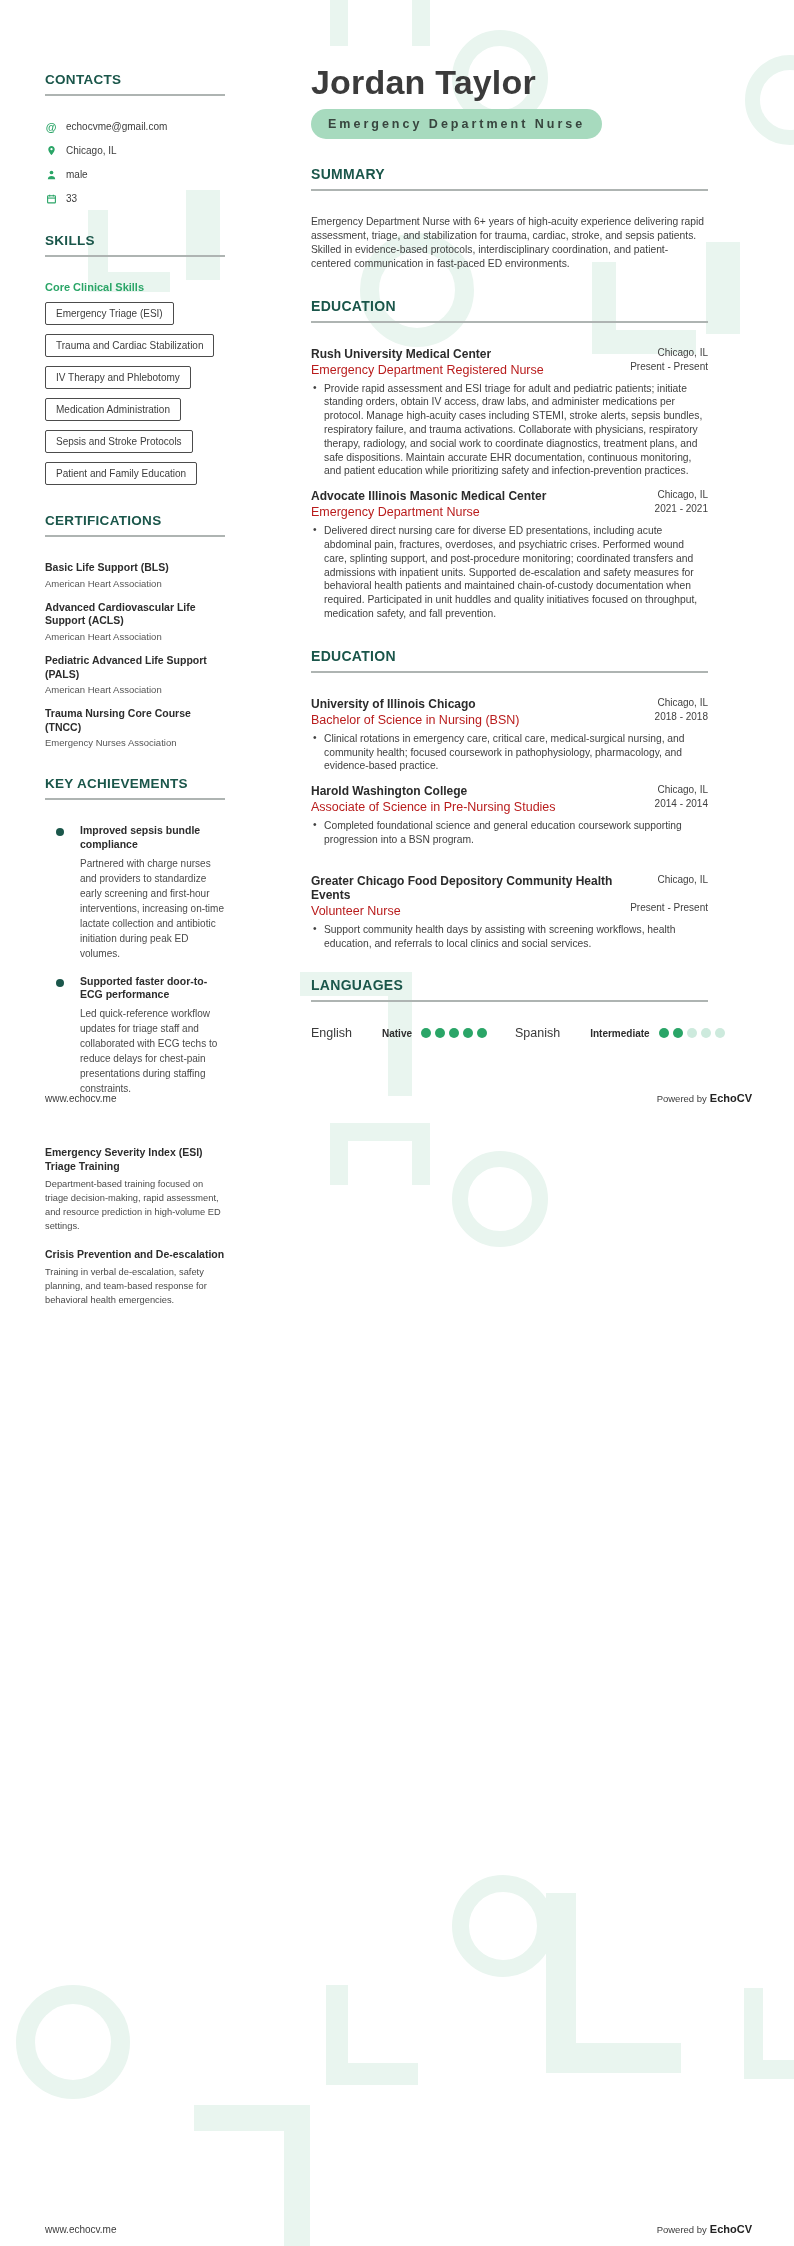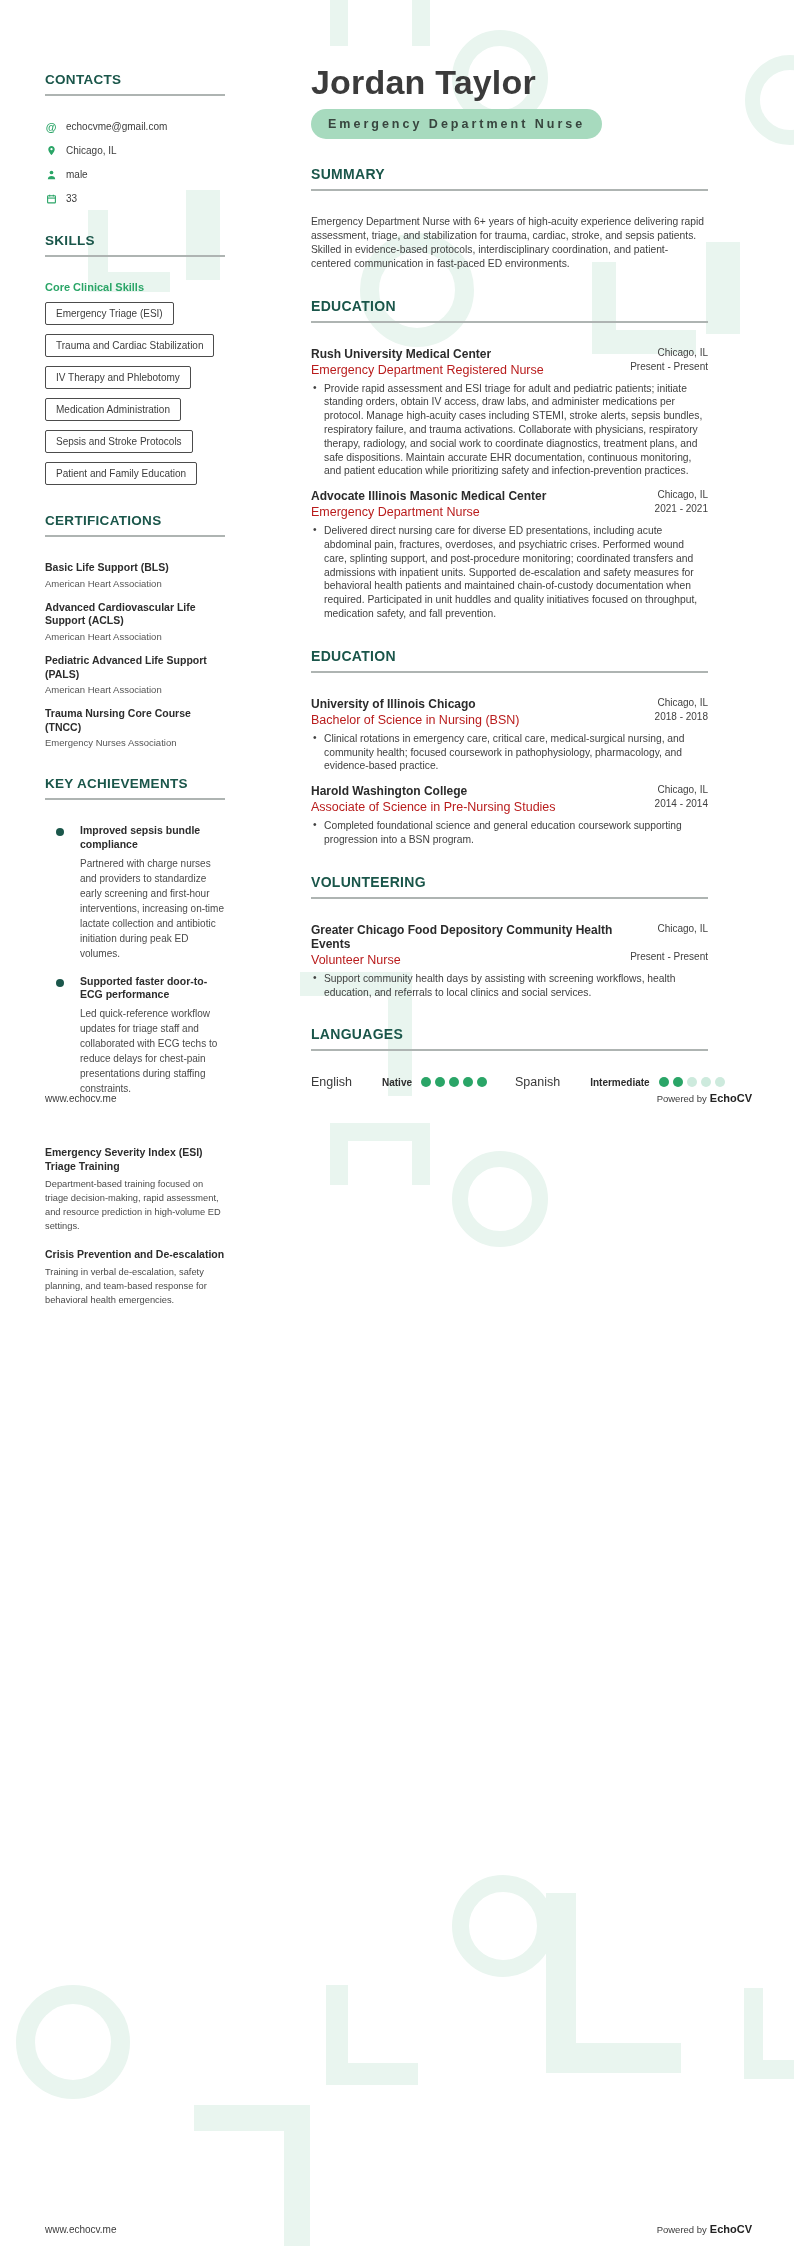--- a/index.html
+++ b/index.html
@@ -242,21 +242,20 @@
           </div>
           <div class="row">
             <span class="entry-role">Associate of Science in Pre-Nursing Studies</span>
             <span class="entry-dates">2014 - 2014</span>
           </div>
           <p class="bullet body-text">Completed foundational science and general education coursework supporting progression into a BSN program.</p>
         </div>
       </section>
 
       <section class="m-sec">
-        <h2 class="sec-h">VOLUNTEERING</h2>
         <div class="entry">
           <div class="row">
             <span class="entry-org">Greater Chicago Food Depository Community Health Events</span>
             <span class="entry-loc">Chicago, IL</span>
           </div>
           <div class="row">
             <span class="entry-role">Volunteer Nurse</span>
             <span class="entry-dates">Present - Present</span>
           </div>
           <p class="bullet body-text">Support community health days by assisting with screening workflows, health education, and referrals to local clinics and social services.</p>

